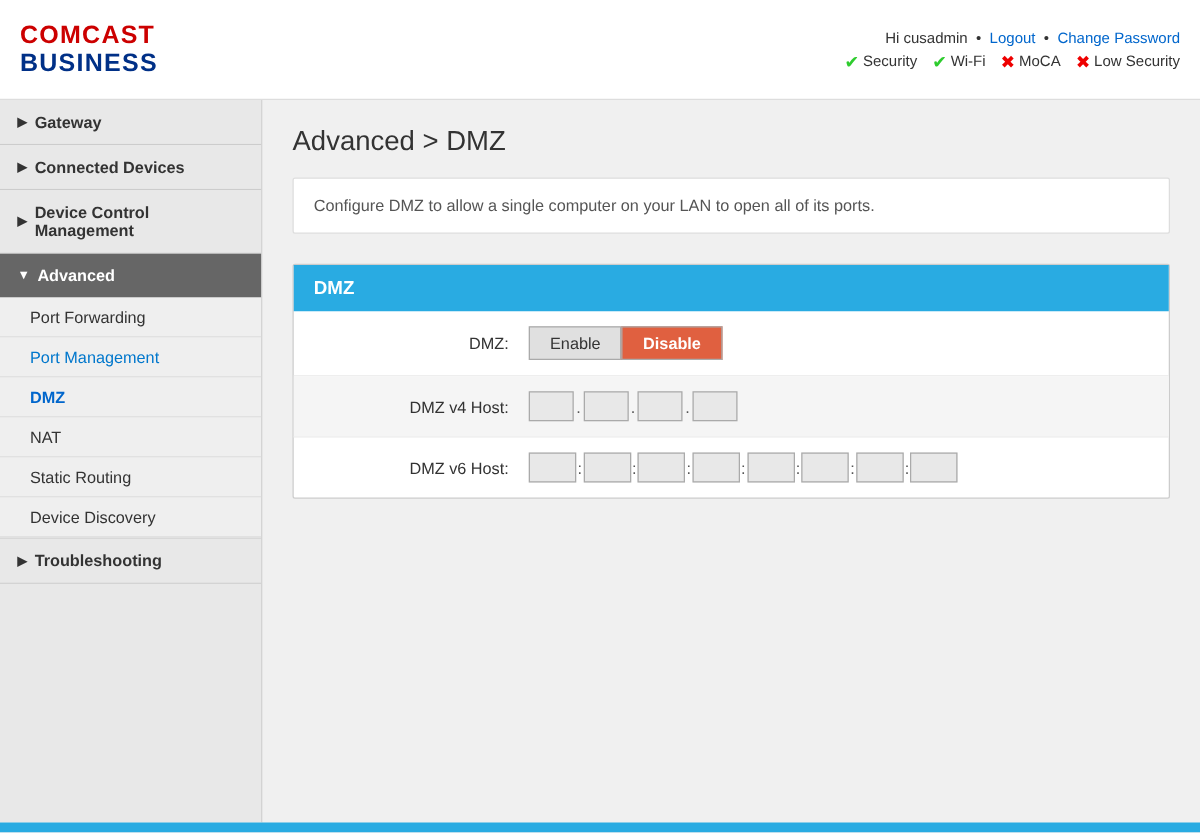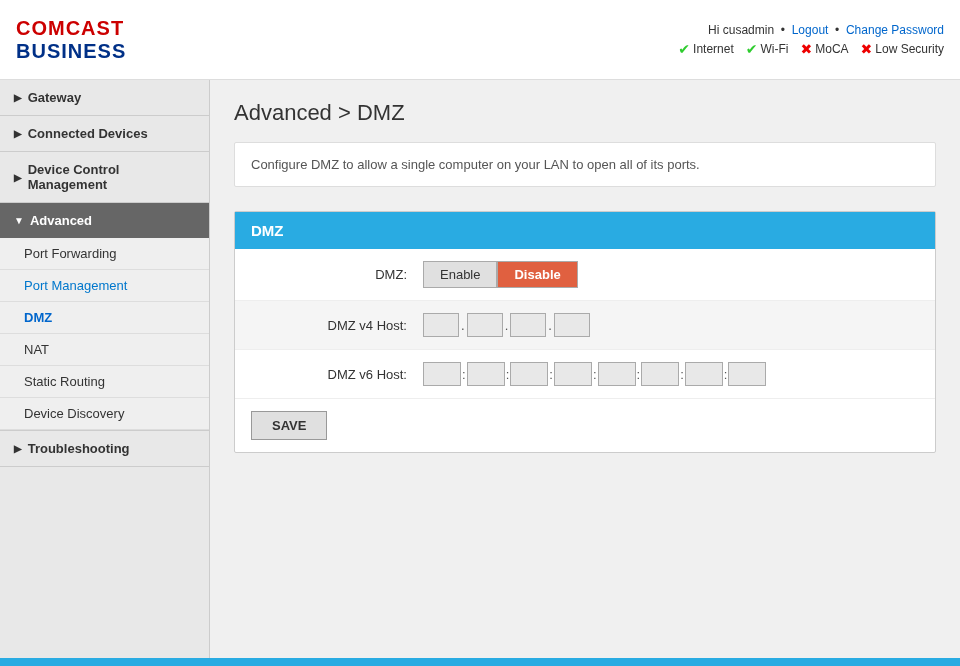--- a/index.html
+++ b/index.html
@@ -198,21 +198,21 @@
     <div class="user-info">
       <span>Hi cusadmin</span>
       &nbsp;•&nbsp;
       <a href="#">Logout</a>
       &nbsp;•&nbsp;
       <a href="#">Change Password</a>
     </div>
     <div class="status-bar">
       <div class="status-item">
         <span class="status-ok">✔</span>
-        <span>Internet</span>
+        <span>Security</span>
       </div>
       <div class="status-item">
         <span class="status-ok">✔</span>
         <span>Wi-Fi</span>
       </div>
       <div class="status-item">
         <span class="status-err">✖</span>
         <span>MoCA</span>
       </div>
       <div class="status-item">
@@ -331,23 +331,20 @@
             <input class="ipv6-segment" type="text" value="" style="">
             <span class="ipv6-sep">:</span>
             <input class="ipv6-segment" type="text" value="" style="">
             <span class="ipv6-sep">:</span>
             <input class="ipv6-segment" type="text" value="" style="">
             <span class="ipv6-sep">:</span>
             <input class="ipv6-segment" type="text" value="" style="">
           </div>
         </div>
 
-        <div class="save-row">
-          <button class="btn-save">SAVE</button>
-        </div>
 
       </div>
     </div>
 
   </div>
 </div>
 
 <div class="bottom-bar"></div>
 
 </body></html>

